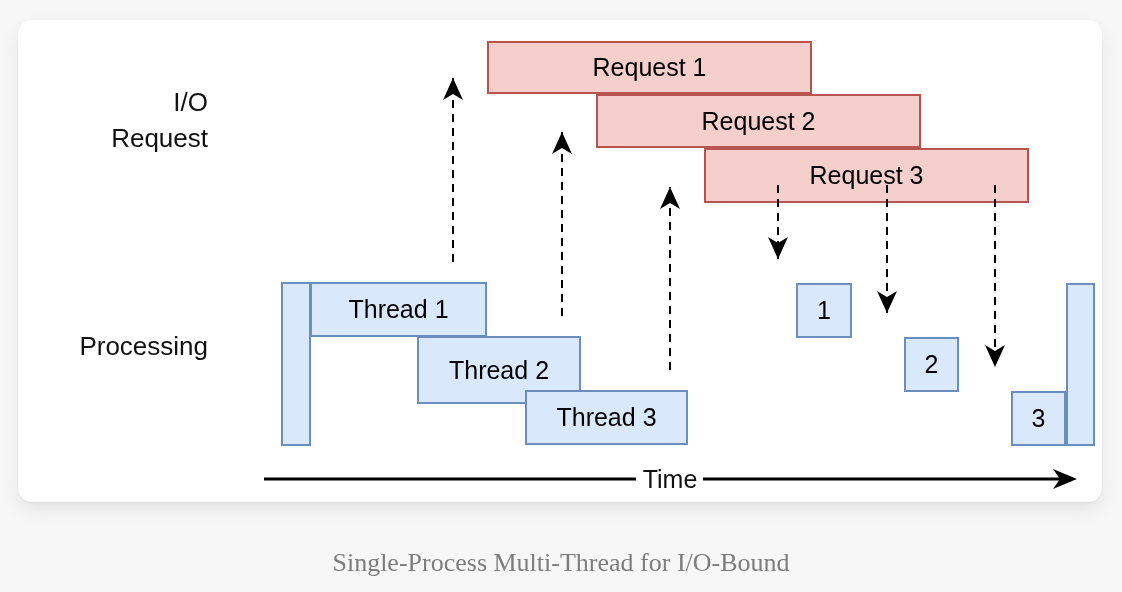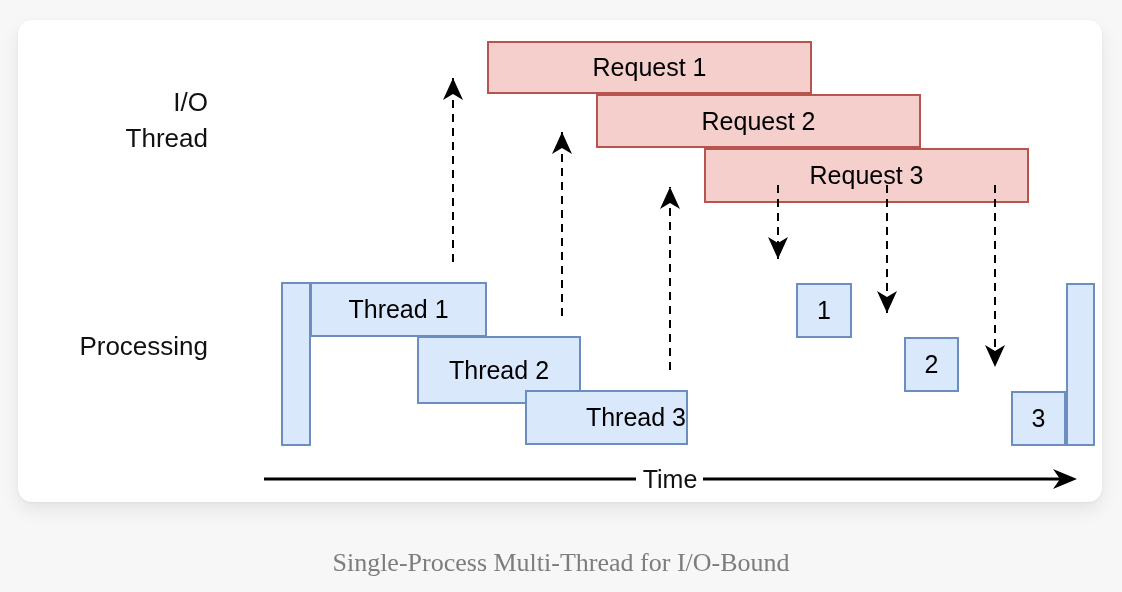--- a/index.html
+++ b/index.html
@@ -35,21 +35,21 @@
   .thread{
     background:var(--thread_fill,#dae8fc);
     border:2px solid var(--thread_stroke,#6c8ebf);
   }
   .r1{left:453px;top:21px;width:325px;height:53px;}
   .r2{left:562px;top:74px;width:325px;height:54px;}
   .r3{left:670px;top:128px;width:325px;height:55px;}
   .bar-left{left:263px;top:262px;width:30px;height:164px;}
   .t1{left:292px;top:262px;width:177px;height:55px;}
   .t2{left:399px;top:316px;width:164px;height:68px;}
-  .t3{left:507px;top:370px;width:163px;height:55px;justify-content:flex-end;}
+  .t3{left:507px;top:370px;width:163px;height:55px;}
   .b1{left:778px;top:263px;width:56px;height:55px;}
   .b2{left:886px;top:317px;width:55px;height:55px;}
   .b3{left:993px;top:371px;width:55px;height:55px;}
   .bar-right{left:1048px;top:263px;width:29px;height:163px;}
   svg.overlay{
     position:absolute;left:0;top:0;width:1122px;height:592px;
     z-index:3;pointer-events:none;
   }
   svg.overlay line{stroke:var(--arrow,#000);}
   .dashed{stroke-width:2;stroke-dasharray:8 6;}
@@ -67,21 +67,21 @@
   }
 </style>
 </head>
 <body>
 
 <div class="page">
   <div class="card">
 
     <div class="row-label io">
       <div>I/O</div>
-      <div>Thread</div>
+      <div>Request</div>
     </div>
 
     <div class="row-label cpu">
       <div>Processing</div>
     </div>
 
     <div class="box request r1">
       <span>Request 1</span>
     </div>
     <div class="box request r2">

